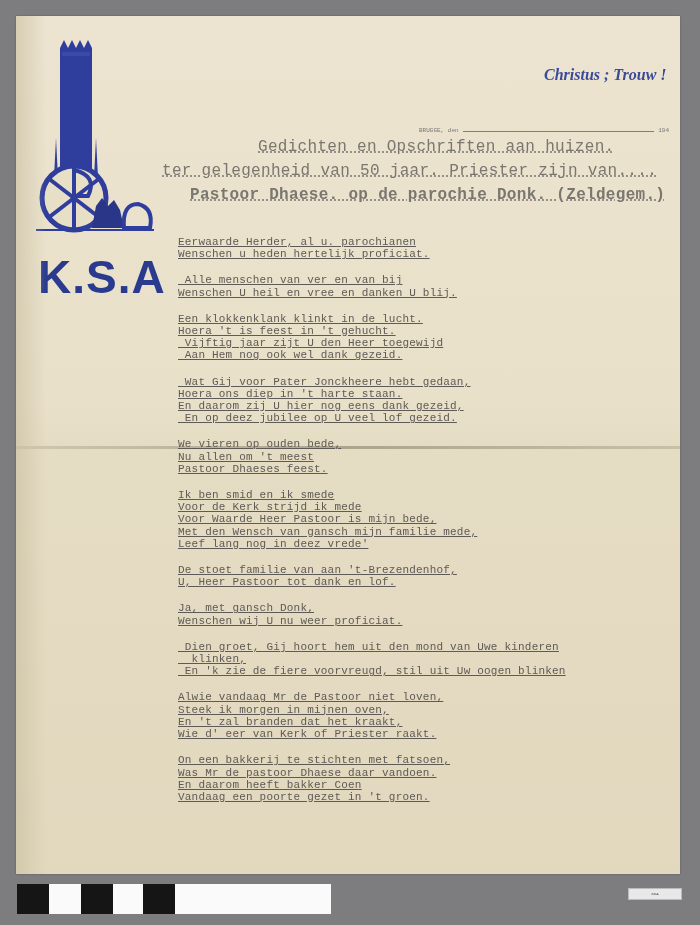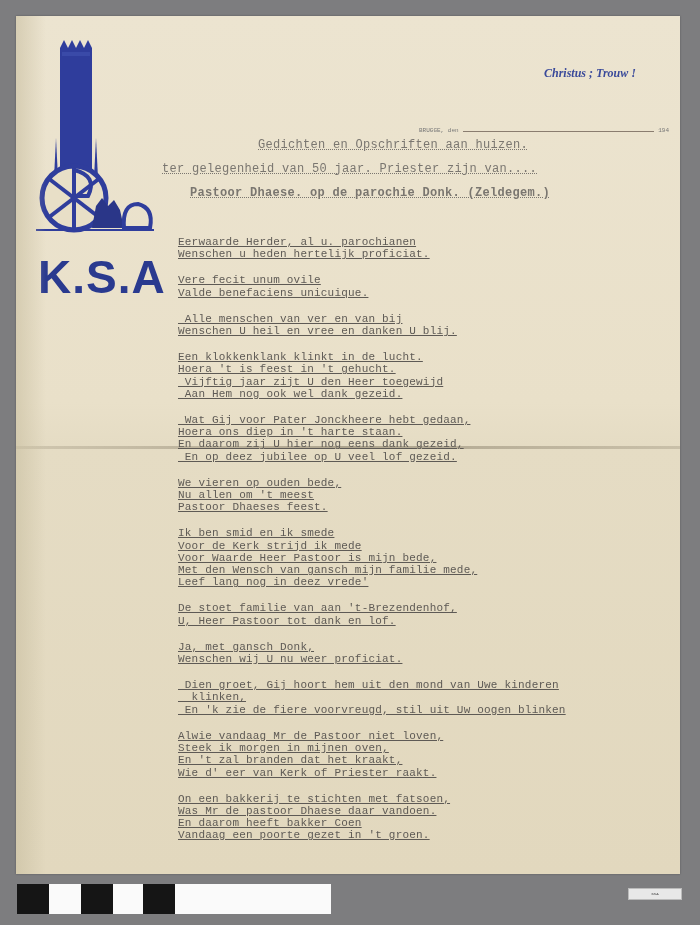--- a/index.html
+++ b/index.html
@@ -24,29 +24,29 @@
   }
   .logo { position: absolute; left: 10px; top: 12px; width: 140px; height: 260px; }
   .logo-text {
     position: absolute; left: 12px; top: 222px;
     font-family: "Liberation Sans", sans-serif; font-weight: bold;
     font-size: 46px; color: #2a3a8f; letter-spacing: 1px;
   }
   .motto {
     position: absolute; left: 528px; top: 50px;
     font-family: "Liberation Serif", serif; font-style: italic; font-weight: bold;
-    font-size: 12px; color: #3a4a9a;
+    font-size: 16px; color: #3a4a9a;
   }
   .dateline {
     position: absolute; left: 403px; top: 111px; width: 250px;
     font-size: 6px; color: #777; display: flex; align-items: flex-end;
   }
   .dateline .rule { flex: 1; border-bottom: 1px solid #8a7d70; margin: 0 4px 2px 4px; }
   .heading {
-    position: absolute; font-size: 12px; color: #7a7670; letter-spacing: 0.3px;
+    position: absolute; font-size: 16px; color: #7a7670; letter-spacing: 0.3px;
     text-decoration: underline; text-decoration-style: dotted; white-space: pre;
   }
   .poem {
     position: absolute; left: 162px; top: 220px; width: 500px;
     font-size: 11px; line-height: 12.2px; color: #5e5a55; letter-spacing: 0.2px; text-decoration: underline;
   }
   .stanza { margin-bottom: 14px; }
   .line { white-space: pre; }
   .scalebar {
     position: absolute; left: 17px; top: 884px; height: 30px; display: flex;
@@ -95,24 +95,20 @@
   </div>
 
   <div class="heading" style="left:242px; top:122px;">Gedichten en Opschriften aan huizen.</div>
   <div class="heading" style="left:146px; top:146px;">ter gelegenheid van 50 jaar. Priester zijn van....</div>
   <div class="heading" style="left:174px; top:170px;font-weight:bold;">Pastoor Dhaese. op de parochie Donk. (Zeldegem.)</div>
 
   <div class="poem">
     <div class="stanza">
       <div class="line">Eerwaarde Herder, al u. parochianen</div>
       <div class="line">Wenschen u heden hertelijk proficiat.</div>
-    </div>
-    <div class="stanza">
-      <div class="line">Vere fecit unum ovile</div>
-      <div class="line">Valde benefaciens unicuique.</div>
     </div>
     <div class="stanza">
       <div class="line"> Alle menschen van ver en van bij</div>
       <div class="line">Wenschen U heil en vree en danken U blij.</div>
     </div>
     <div class="stanza">
       <div class="line">Een klokkenklank klinkt in de lucht.</div>
       <div class="line">Hoera 't is feest in 't gehucht.</div>
       <div class="line"> Vijftig jaar zijt U den Heer toegewijd</div>
       <div class="line"> Aan Hem nog ook wel dank gezeid.</div>

